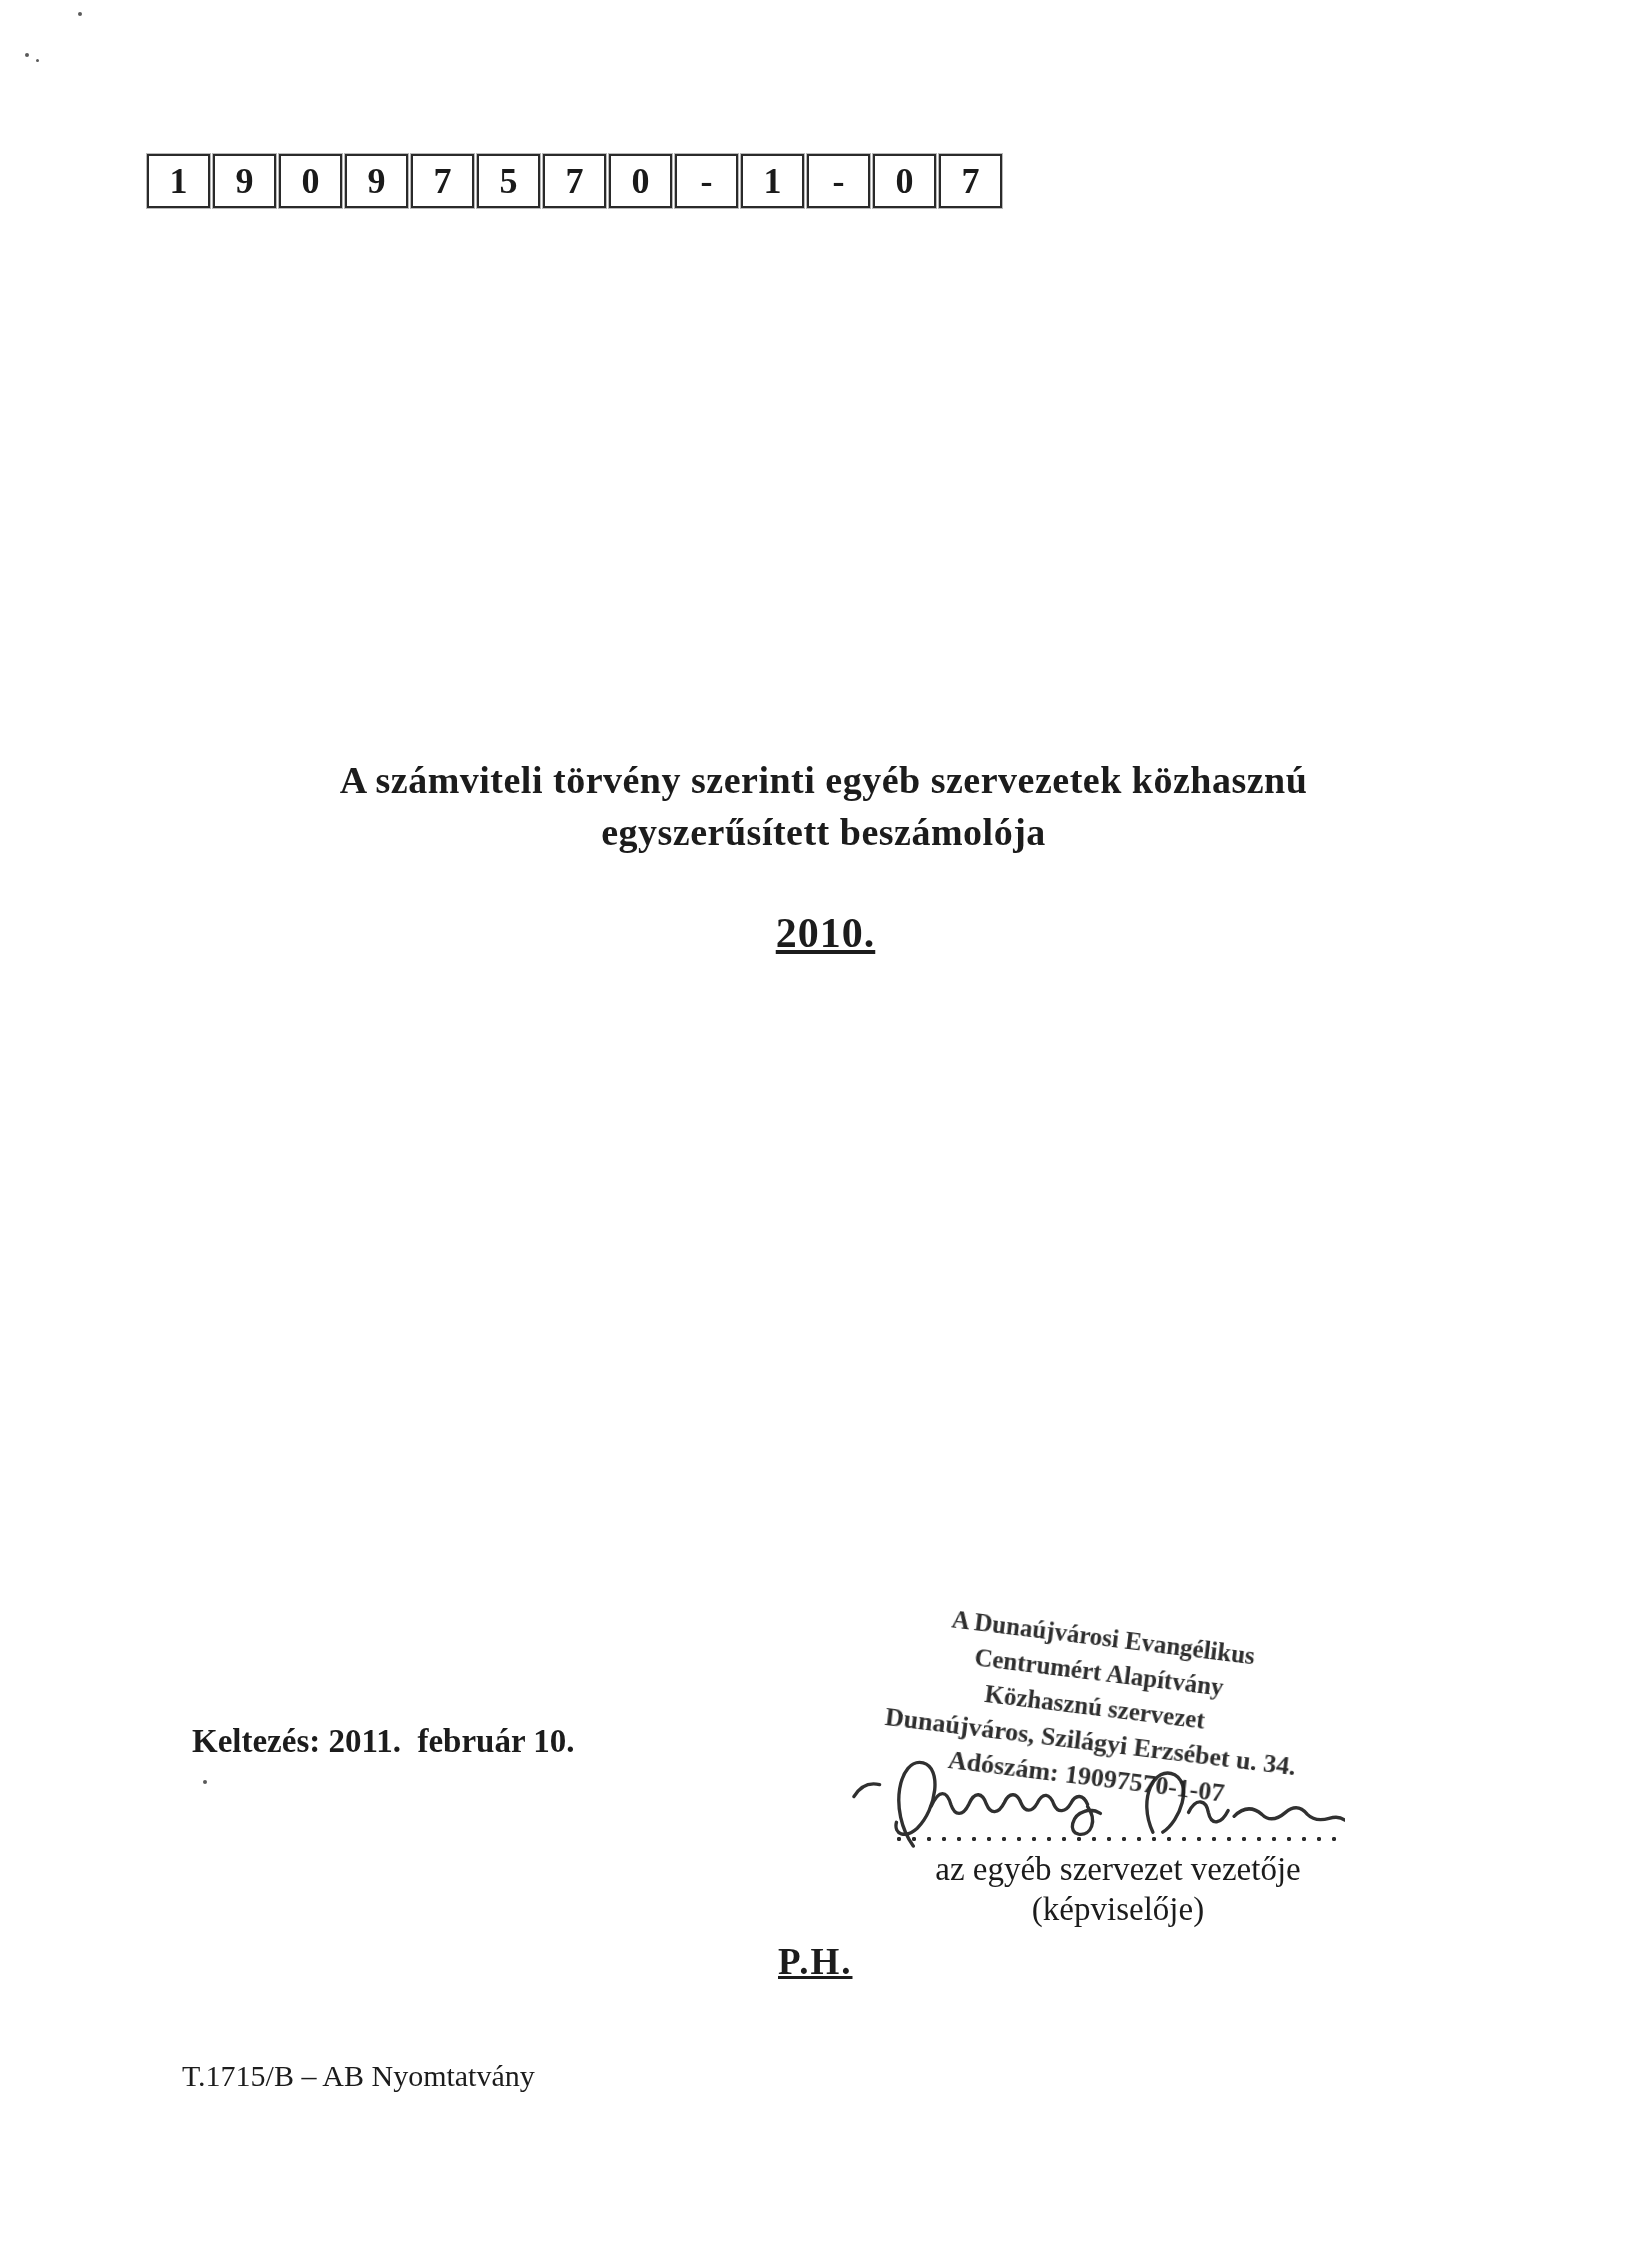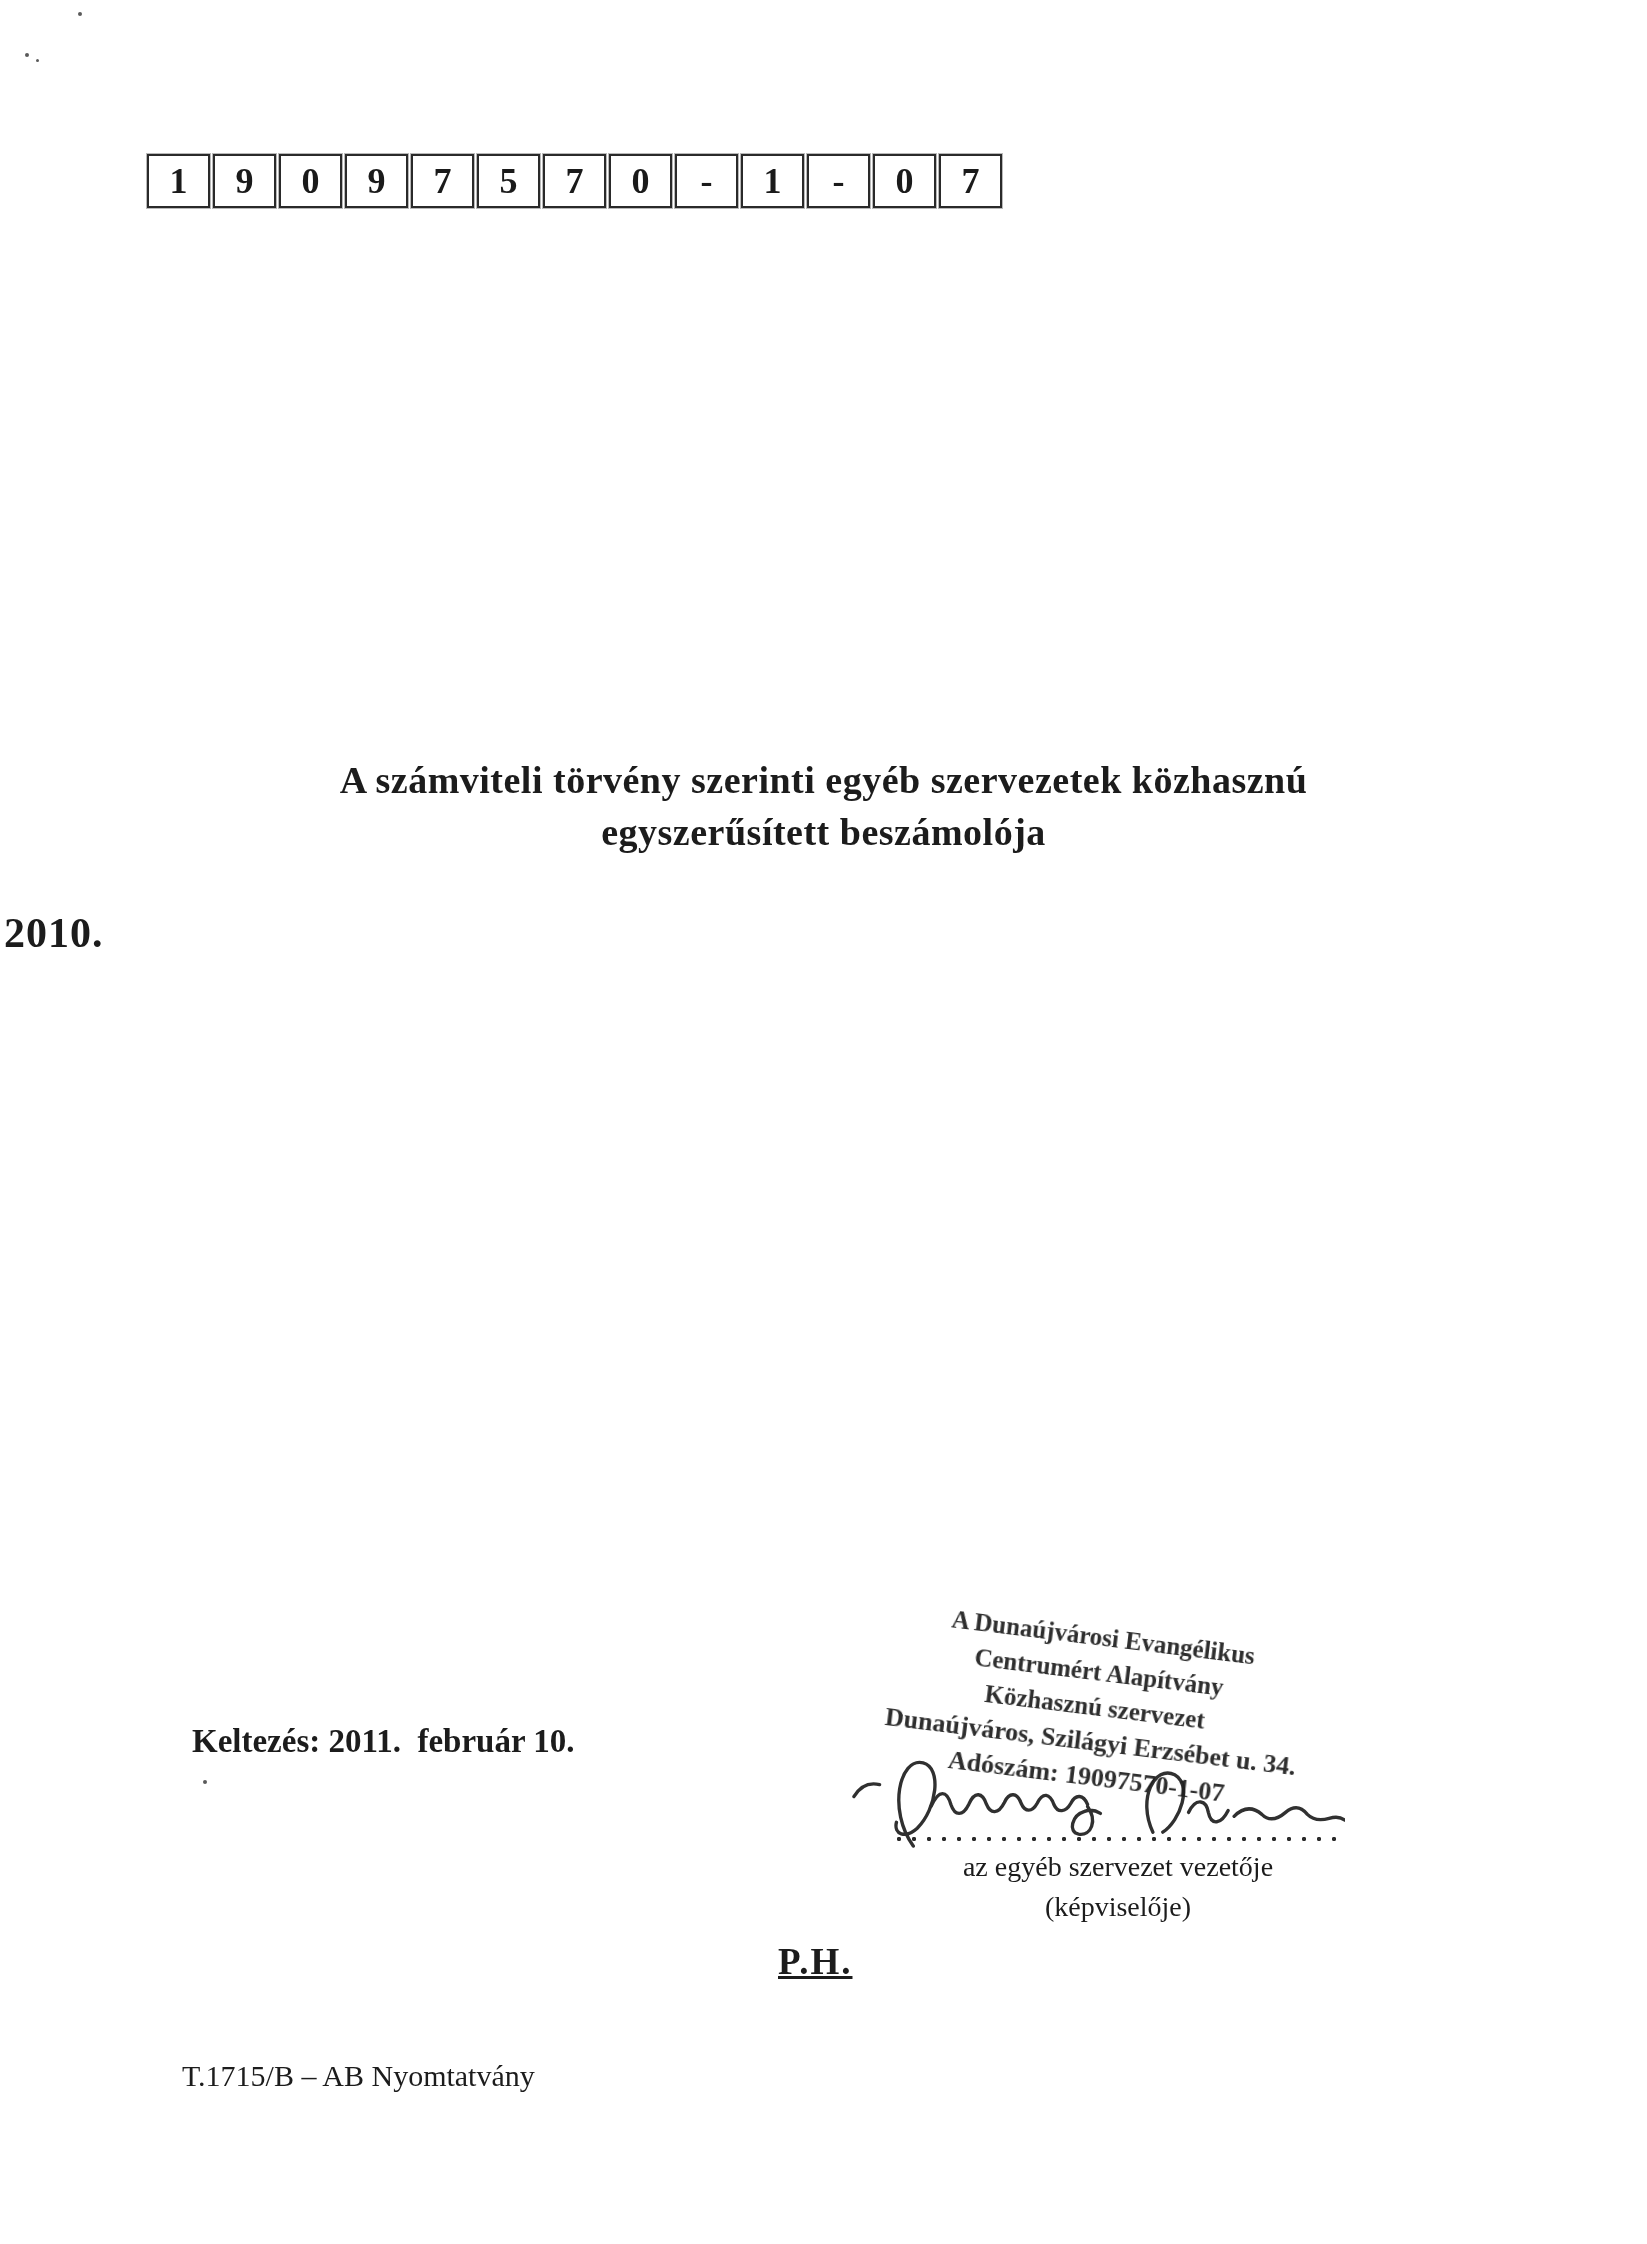--- a/index.html
+++ b/index.html
@@ -47,24 +47,25 @@
     text-align: center;
     font-size: 38px;
     font-weight: 700;
     line-height: 52px;
     letter-spacing: 0.5px;
   }
   .year {
     position: absolute;
     left: 4px; right: 0;
     top: 909px;
-    text-align: left;
+    text-align: center;
     font-size: 42px;
     font-weight: 700;
     letter-spacing: 1px;
+    text-decoration: underline;
   }
   .org {
     position: absolute;
     left: 0; right: 0;
     top: 1087px;
     text-align: center;
     font-size: 30px;
     font-weight: 700;
     letter-spacing: 0.5px;
   }
@@ -112,21 +113,21 @@
     width: 444px; height: 6px;
     background-image: radial-gradient(circle at 3px 3px, #2b2b2b 1.9px, rgba(0,0,0,0) 2.4px);
     background-size: 15px 6px;
     background-repeat: repeat-x;
   }
   .sigrole {
     position: absolute;
     left: 896px;
     width: 444px;
     text-align: center;
-    font-size: 28px;
+    font-size: 33px;
   }
   .sigrole.l1 { top: 1851px; }
   .sigrole.l2 { top: 1891px; }
 
   .ph {
     position: absolute;
     left: 778px; top: 1940px;
     font-size: 37px;
     font-weight: 700;
     letter-spacing: 2px;

